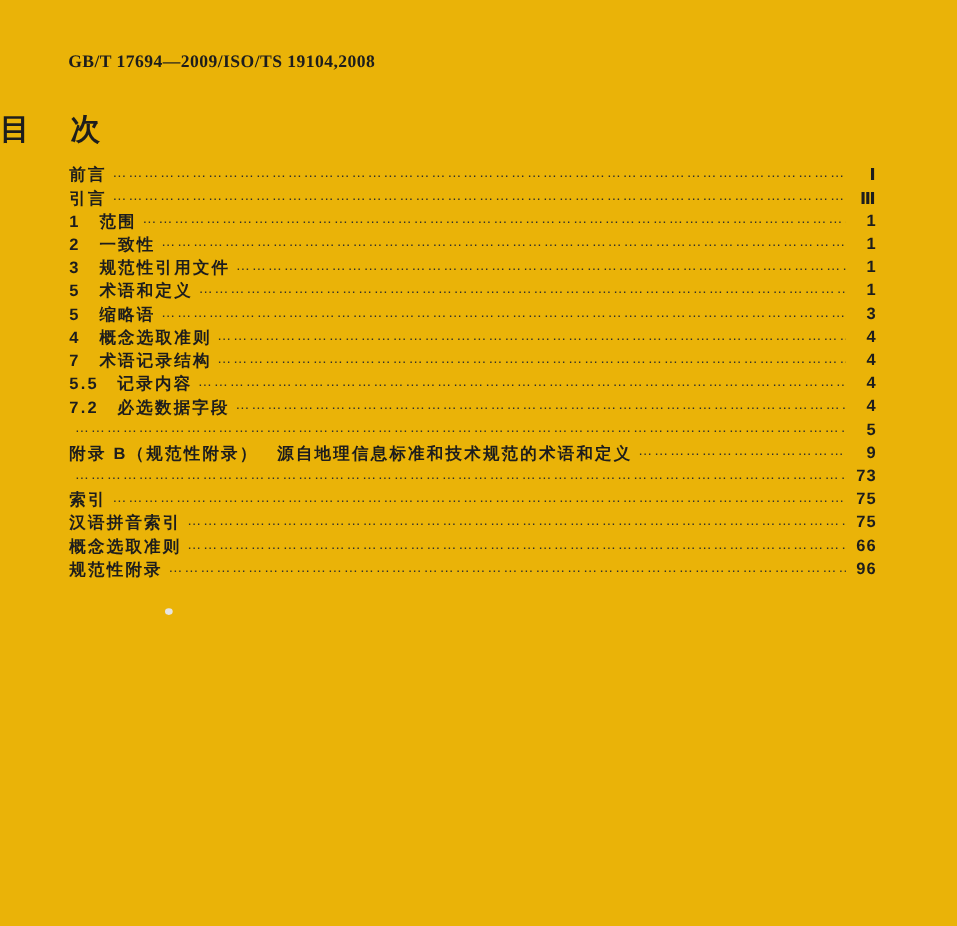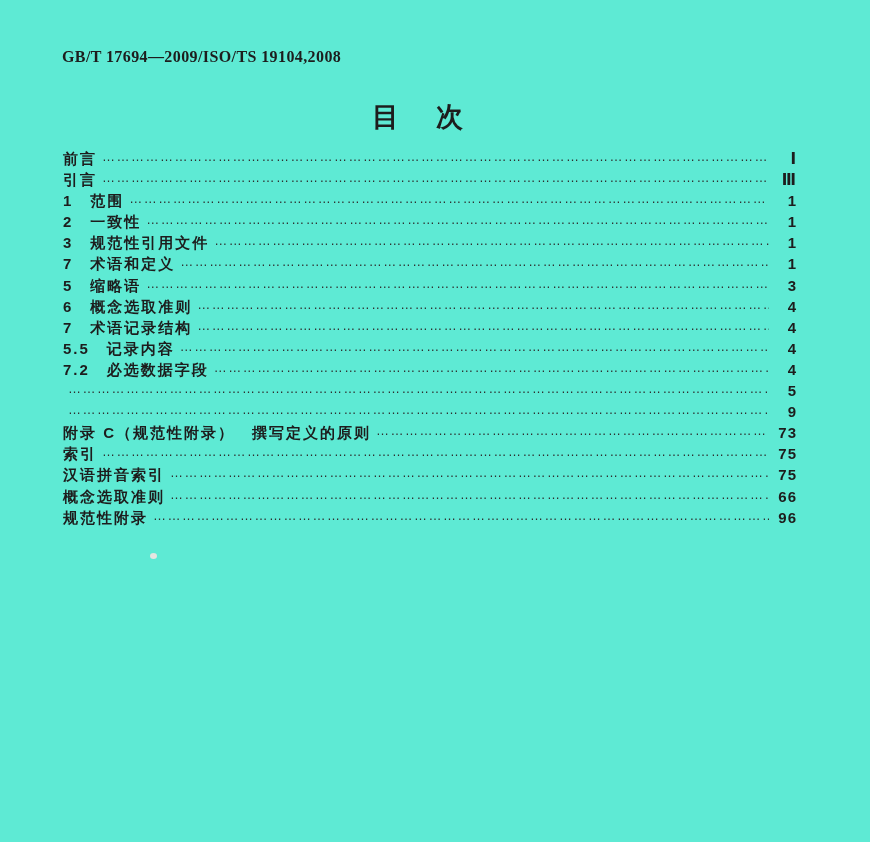--- a/index.html
+++ b/index.html
@@ -4,41 +4,41 @@
 <style>
   html, body {
     margin: 0;
     padding: 0;
     background: #ffffff;
   }
   .page {
     position: relative;
     width: 870px;
     height: 842px;
-    background: #5eead4;
+    background: #eab308;
     overflow: hidden;
     font-family: "Liberation Sans", "DejaVu Sans", sans-serif;
     color: #1d1d1d;
   }
   .std-number {
     position: absolute;
     left: 62px;
     top: 48px;
     font-family: "Liberation Serif", "DejaVu Serif", serif;
     font-size: 16px;
     font-weight: bold;
     letter-spacing: 0.4px;
     white-space: pre;
   }
   .doc-title {
     position: absolute;
     left: 0;
     top: 99px;
     width: 840px;
-    text-align: center;
+    text-align: left;
     font-size: 27px;
     font-weight: bold;
     letter-spacing: 5px;
     white-space: pre;
   }
   .toc {
     position: absolute;
     left: 63px;
     top: 150px;
     width: 734px;
@@ -117,33 +117,33 @@
     <span class="toc-page">1</span>
   </div>
 
   <div class="toc-row">
     <span class="toc-label">3　规范性引用文件</span>
     <span class="toc-leader">……………………………………………………………………………………………………………………………………………………………………………………………………………………………………………………………</span>
     <span class="toc-page">1</span>
   </div>
 
   <div class="toc-row">
-    <span class="toc-label">7　术语和定义</span>
+    <span class="toc-label">5　术语和定义</span>
     <span class="toc-leader">……………………………………………………………………………………………………………………………………………………………………………………………………………………………………………………………</span>
     <span class="toc-page">1</span>
   </div>
 
   <div class="toc-row">
     <span class="toc-label">5　缩略语</span>
     <span class="toc-leader">……………………………………………………………………………………………………………………………………………………………………………………………………………………………………………………………</span>
     <span class="toc-page">3</span>
   </div>
 
   <div class="toc-row">
-    <span class="toc-label">6　概念选取准则</span>
+    <span class="toc-label">4　概念选取准则</span>
     <span class="toc-leader">……………………………………………………………………………………………………………………………………………………………………………………………………………………………………………………………</span>
     <span class="toc-page">4</span>
   </div>
 
   <div class="toc-row">
     <span class="toc-label">7　术语记录结构</span>
     <span class="toc-leader">……………………………………………………………………………………………………………………………………………………………………………………………………………………………………………………………</span>
     <span class="toc-page">4</span>
   </div>
 
@@ -158,26 +158,26 @@
     <span class="toc-leader">……………………………………………………………………………………………………………………………………………………………………………………………………………………………………………………………</span>
     <span class="toc-page">4</span>
   </div>
 
   <div class="toc-row">
     <span class="toc-leader">……………………………………………………………………………………………………………………………………………………………………………………………………………………………………………………………</span>
     <span class="toc-page">5</span>
   </div>
 
   <div class="toc-row">
+    <span class="toc-label">附录 B（规范性附录）　源自地理信息标准和技术规范的术语和定义</span>
     <span class="toc-leader">……………………………………………………………………………………………………………………………………………………………………………………………………………………………………………………………</span>
     <span class="toc-page">9</span>
   </div>
 
   <div class="toc-row">
-    <span class="toc-label">附录 C（规范性附录）　撰写定义的原则</span>
     <span class="toc-leader">……………………………………………………………………………………………………………………………………………………………………………………………………………………………………………………………</span>
     <span class="toc-page">73</span>
   </div>
 
   <div class="toc-row">
     <span class="toc-label">索引</span>
     <span class="toc-leader">……………………………………………………………………………………………………………………………………………………………………………………………………………………………………………………………</span>
     <span class="toc-page">75</span>
   </div>
 

